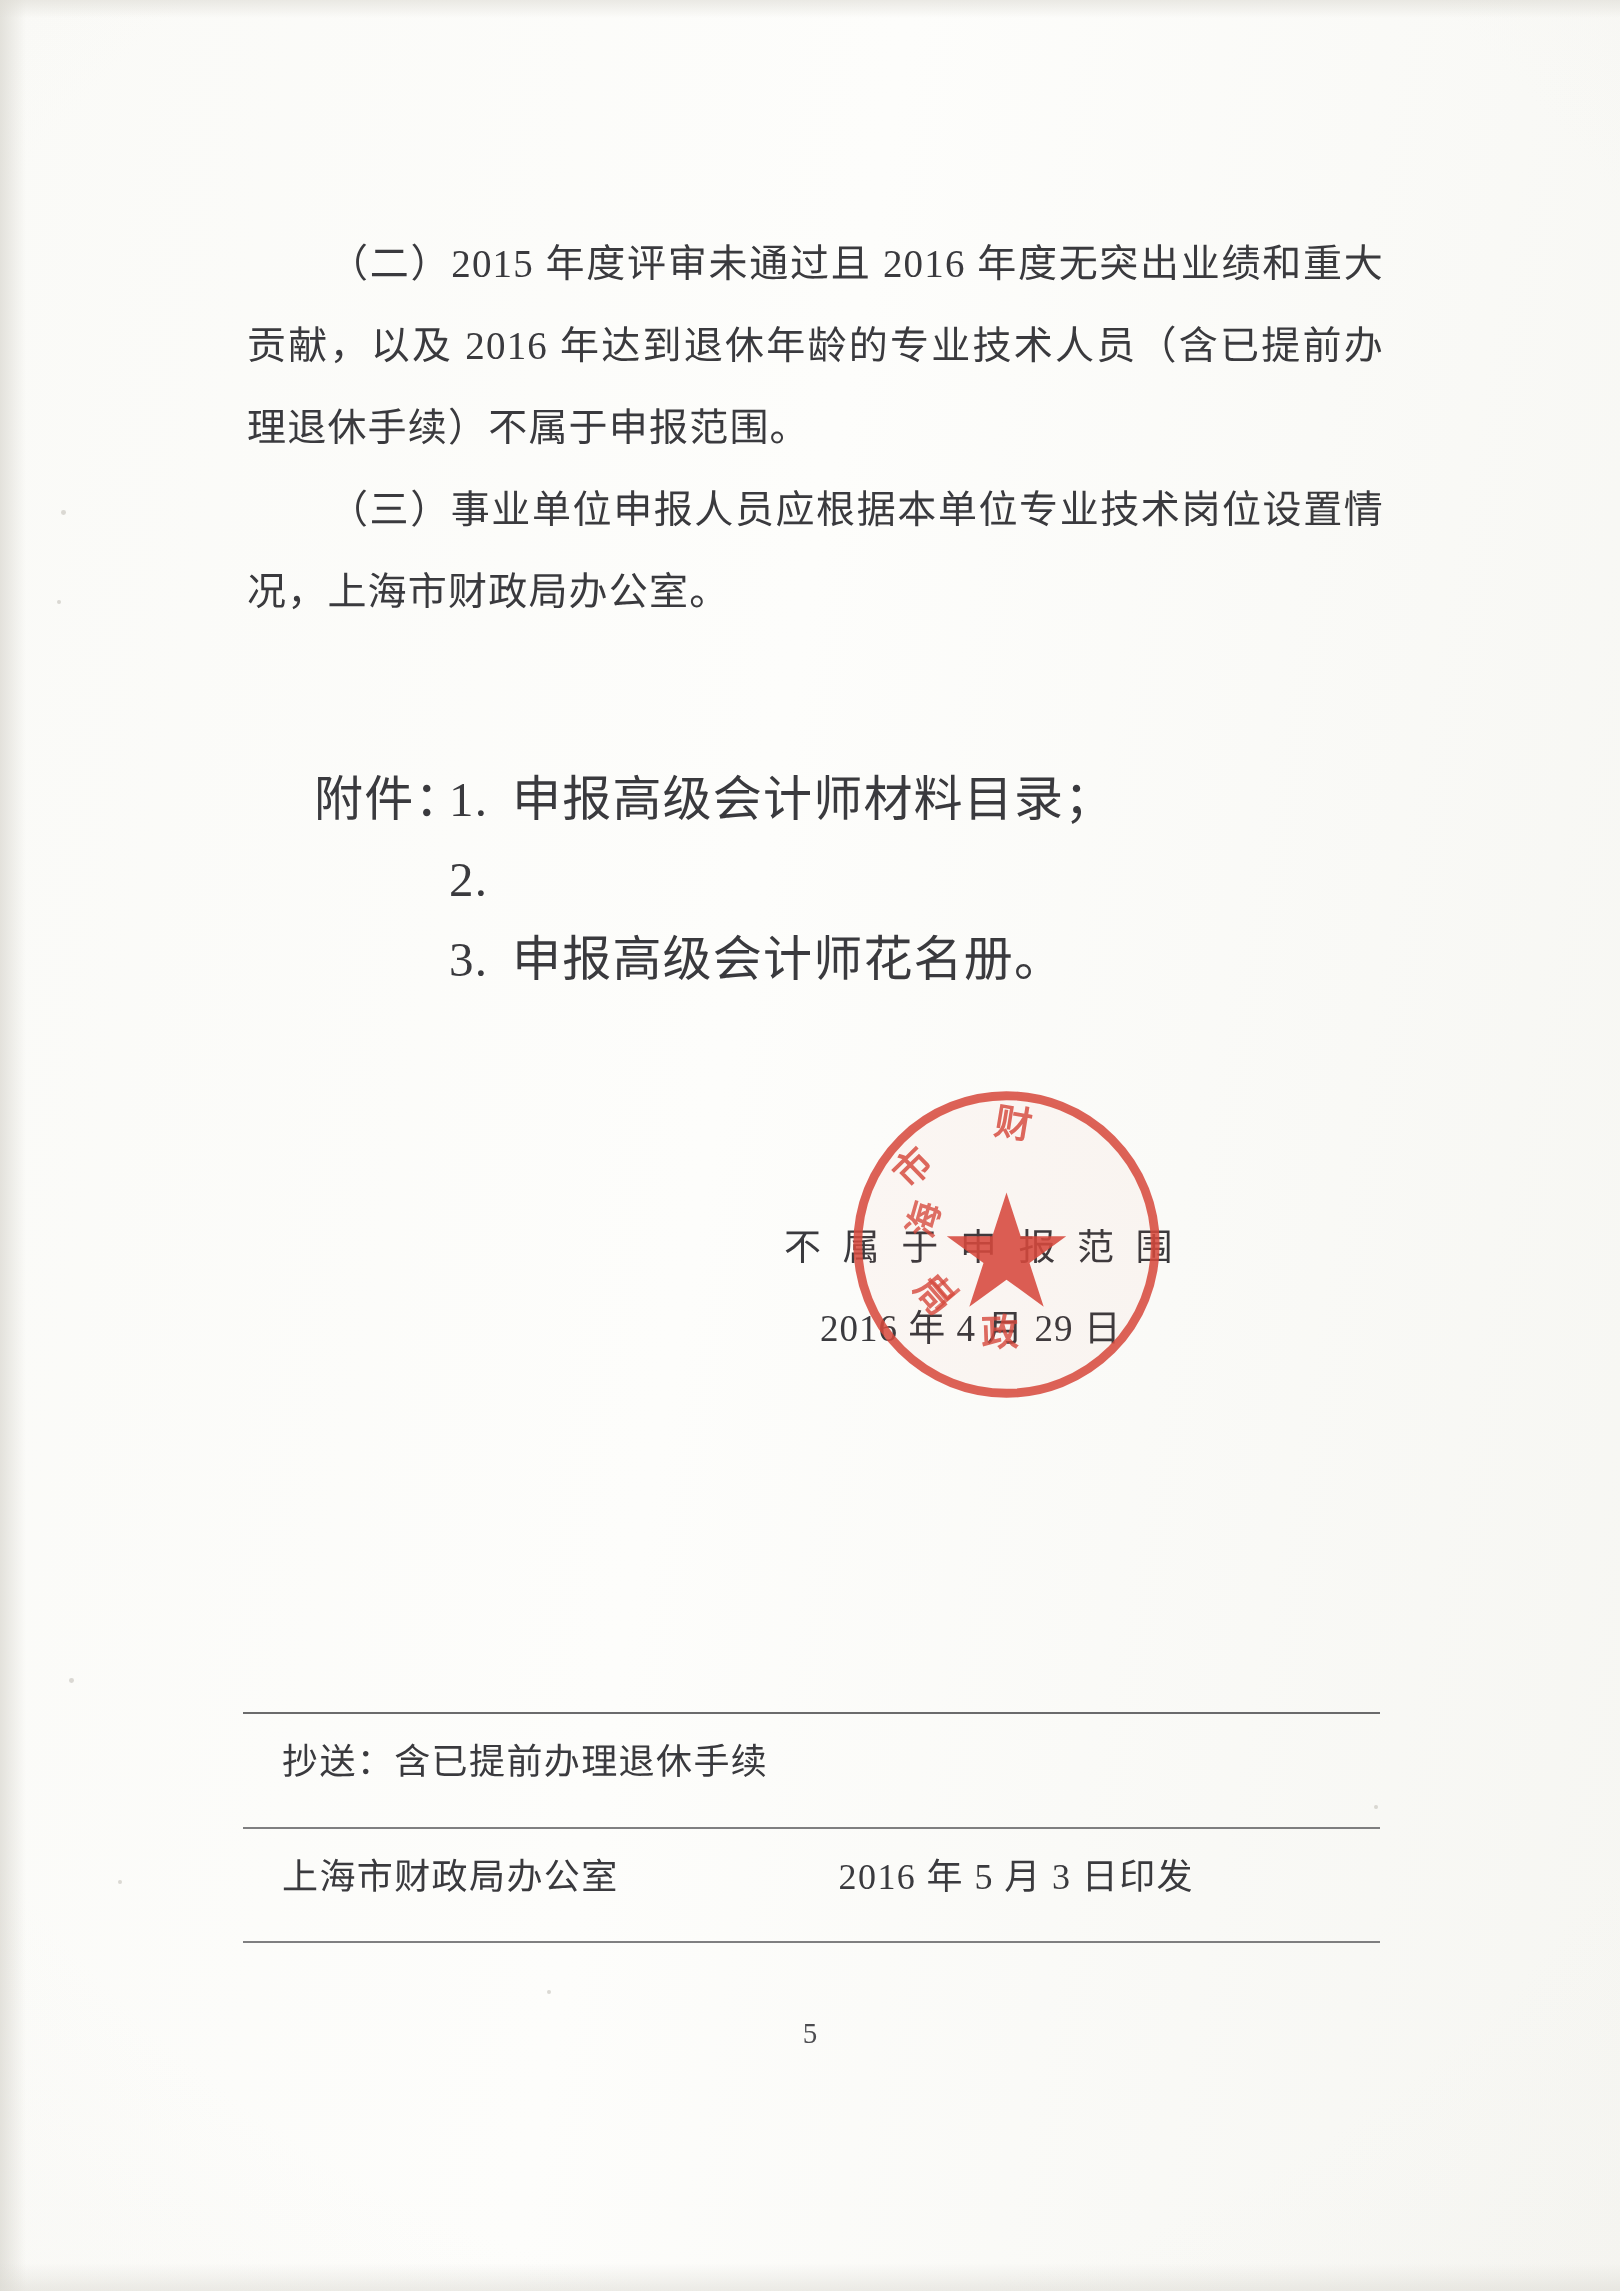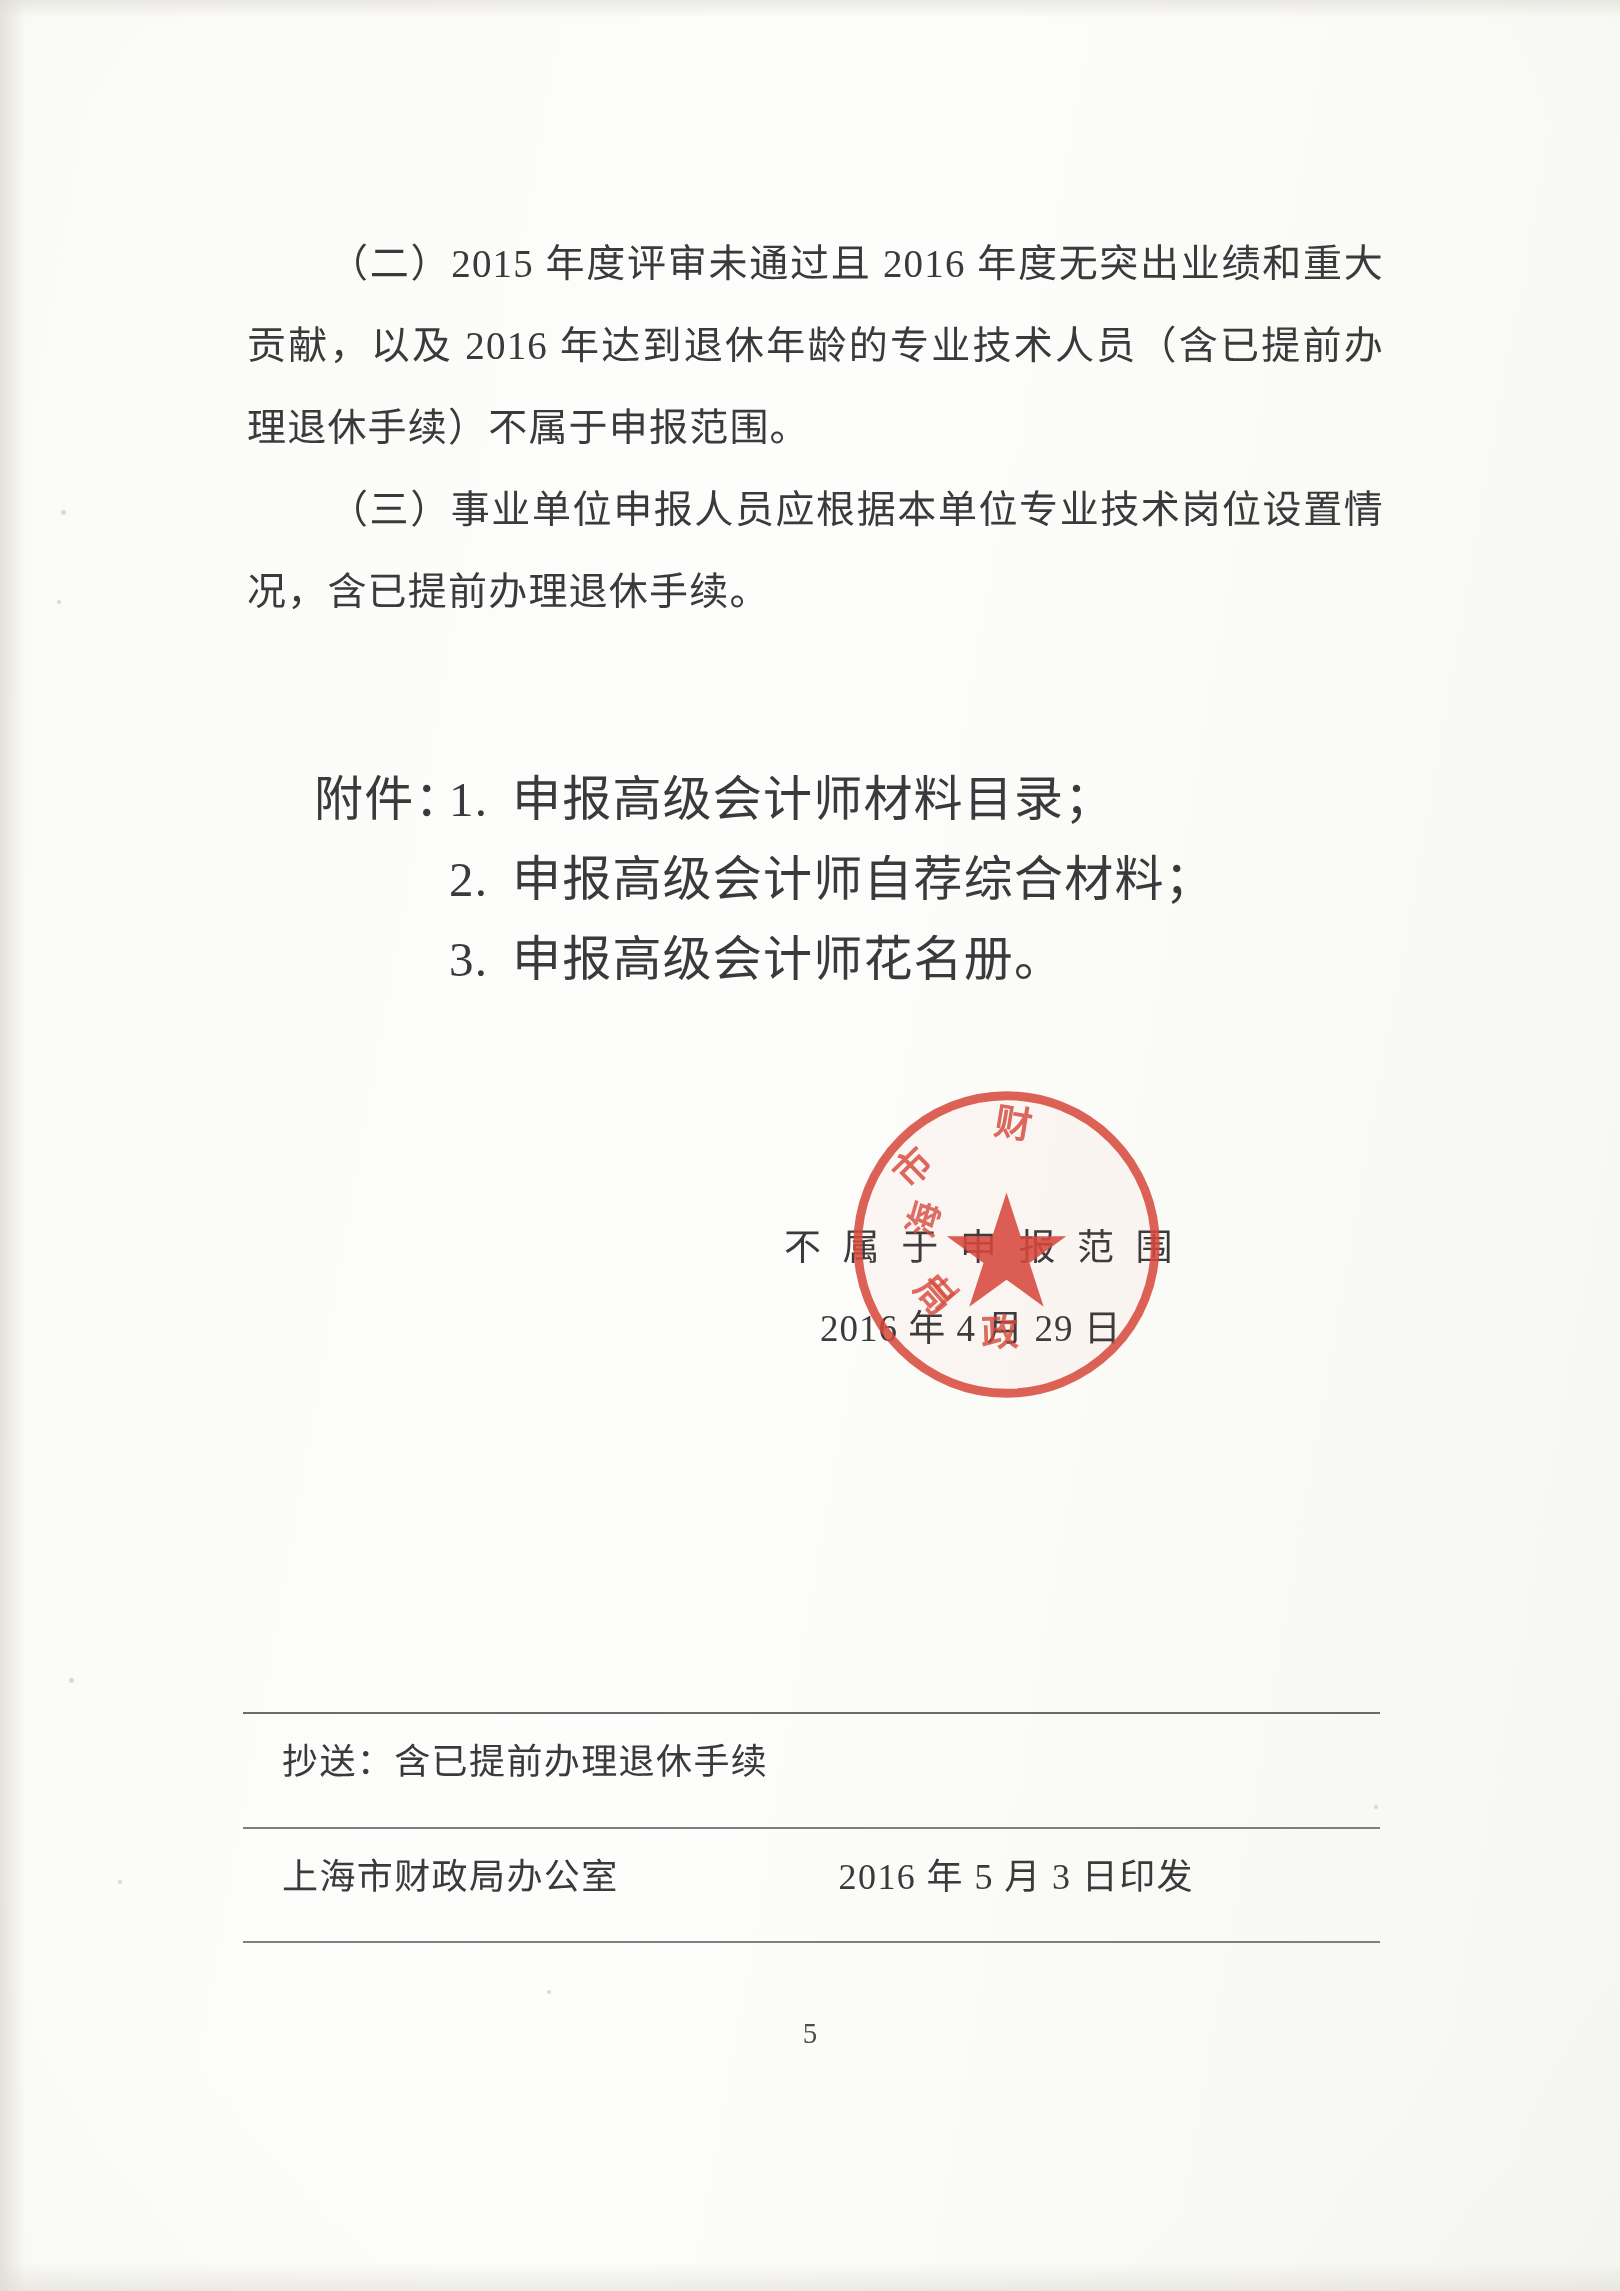--- a/index.html
+++ b/index.html
@@ -207,33 +207,32 @@
   <div class="speck" style="left:57px;  top:600px;  width:3.9px; height:3.9px;"></div>
   <div class="speck" style="left:69px;  top:1678px; width:4.9px; height:4.9px;"></div>
   <div class="speck" style="left:118px; top:1880px; width:3.9px; height:3.9px;"></div>
   <div class="speck" style="left:1374px;top:1805px; width:3.9px; height:3.9px;"></div>
   <div class="speck" style="left:547px; top:1990px; width:3.9px; height:3.9px;"></div>
 
   <div class="content">
 
     <div class="body-block">
       <p class="para">（二）2015 年度评审未通过且 2016 年度无突出业绩和重大贡献，以及 2016 年达到退休年龄的专业技术人员（含已提前办理退休手续）不属于申报范围。</p>
-      <p class="para">（三）事业单位申报人员应根据本单位专业技术岗位设置情况，含已提前办理退休手续。</p>
+      <p class="para">（三）事业单位申报人员应根据本单位专业技术岗位设置情况，上海市财政局办公室。</p>
     </div>
 
     <div class="attach-block">
       <div class="attach-row">
         <span class="attach-label">附件：</span>
         <span class="attach-num">1.</span>
         <span class="attach-text">申报高级会计师材料目录；</span>
       </div>
       <div class="attach-row">
         <span class="attach-label blank">附件：</span>
         <span class="attach-num">2.</span>
-        <span class="attach-text">申报高级会计师自荐综合材料；</span>
       </div>
       <div class="attach-row">
         <span class="attach-label blank">附件：</span>
         <span class="attach-num">3.</span>
         <span class="attach-text">申报高级会计师花名册。</span>
       </div>
     </div>
 
     <div class="sign-block">
       <div class="sign-org">不属于申报范围</div>

